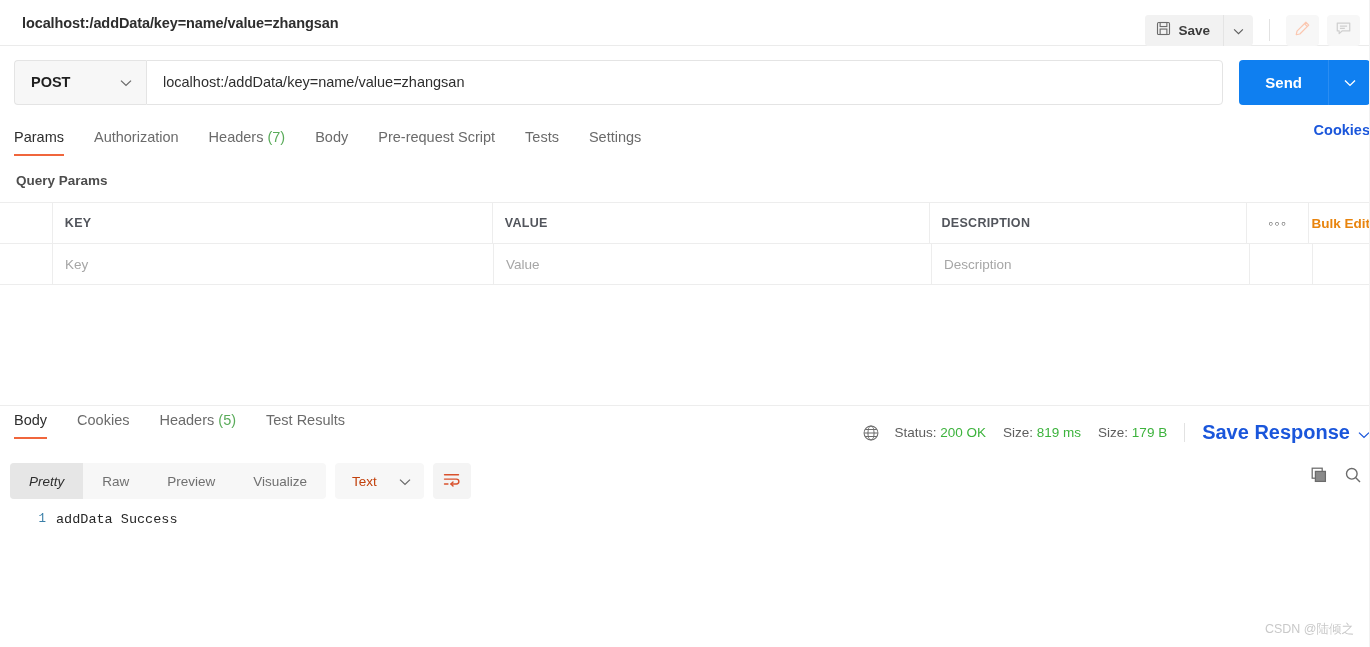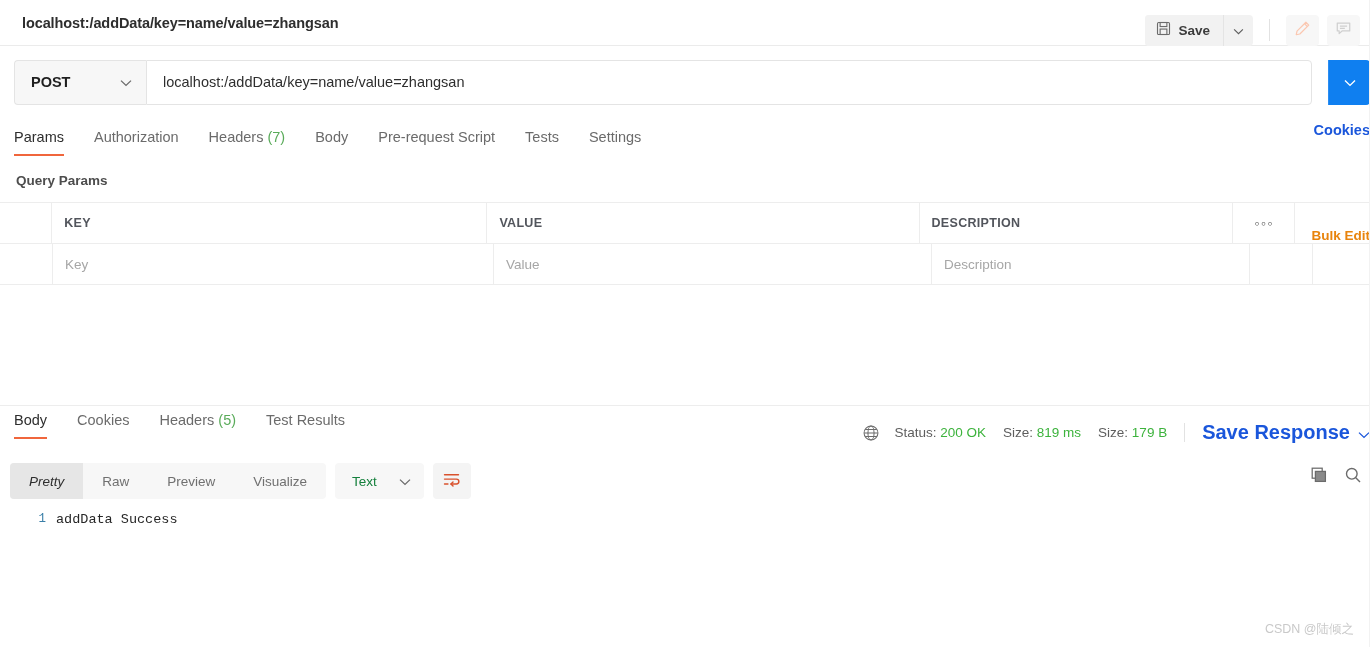--- a/index.html
+++ b/index.html
@@ -137,21 +137,21 @@
     border-right: 1px solid #ededed;
     padding-left: 12px;
     font-size: 13px;
   }
   .c-check { width: 53px; padding-left: 0; }
   .c-key { width: 441px; }
   .c-value { width: 438px; }
   .c-desc { width: 318px; }
   .c-opts { width: 63px; justify-content: center; padding-left: 0;
             border-right: 1px solid #ededed; }
-  .c-bulk { flex: 1; padding-left: 16px; border-right: none; align-items: flex-end; }
+  .c-bulk { flex: 1; padding-left: 2px; border-right: none; }
   .hdr-text {
     font-size: 12.5px; font-weight: 700; color: #52555c; letter-spacing: 0.3px;
   }
   .ph-text { font-size: 13.5px; color: #a6a6a6; }
   .dots { color: #5e5e5e; font-size: 14px; letter-spacing: 1.5px; }
   .bulk-edit {
     font-size: 13.5px; font-weight: 700; color: #e8840d; cursor: pointer;
     white-space: nowrap;
   }
 
@@ -201,21 +201,21 @@
   }
   .seg {
     display: flex; align-items: center; padding: 0 19px;
     font-size: 13.5px; color: #707070; cursor: pointer;
   }
   .seg.active { background: #e6e6e6; color: #2e2e2e; font-weight: 400; font-style: italic; }
   .fmt-select {
     display: flex; align-items: center; gap: 22px;
     background: #f7f7f7; border-radius: 4px; height: 36px;
     padding: 0 13px 0 17px; cursor: pointer;
-    font-size: 13.5px; color: #15803d;
+    font-size: 13.5px; color: #c2410c;
   }
   .wrap-btn {
     width: 38px; height: 36px; background: #f4f4f4; border-radius: 4px;
     display: flex; align-items: center; justify-content: center; cursor: pointer;
   }
   .resp-tools-right {
     position: absolute; right: 8px; top: 466px;
     display: flex; align-items: center; gap: 16px;
   }
   .tool-ic { cursor: pointer; display: flex; align-items: center; }
@@ -301,20 +301,21 @@
     <div class="method-box">
       <span class="method-label">POST</span>
       <span>
         <svg width="12" height="8" viewBox="0 0 12 8" fill="none" stroke="#6b6b6b" stroke-width="1.3">
           <path d="M1 1.6 L6 6.4 L11 1.6"></path>
         </svg>
       </span>
     </div>
     <input class="url-input" type="text" value="localhost:/addData/key=name/value=zhangsan" style="">
     <div class="send-group">
+      <button class="send-btn">Send</button>
       <div class="send-caret">
         <span>
           <svg width="12" height="8" viewBox="0 0 12 8" fill="none" stroke="#ffffff" stroke-width="1.4">
             <path d="M1 1.6 L6 6.4 L11 1.6"></path>
           </svg>
         </span>
       </div>
     </div>
   </div>
 

